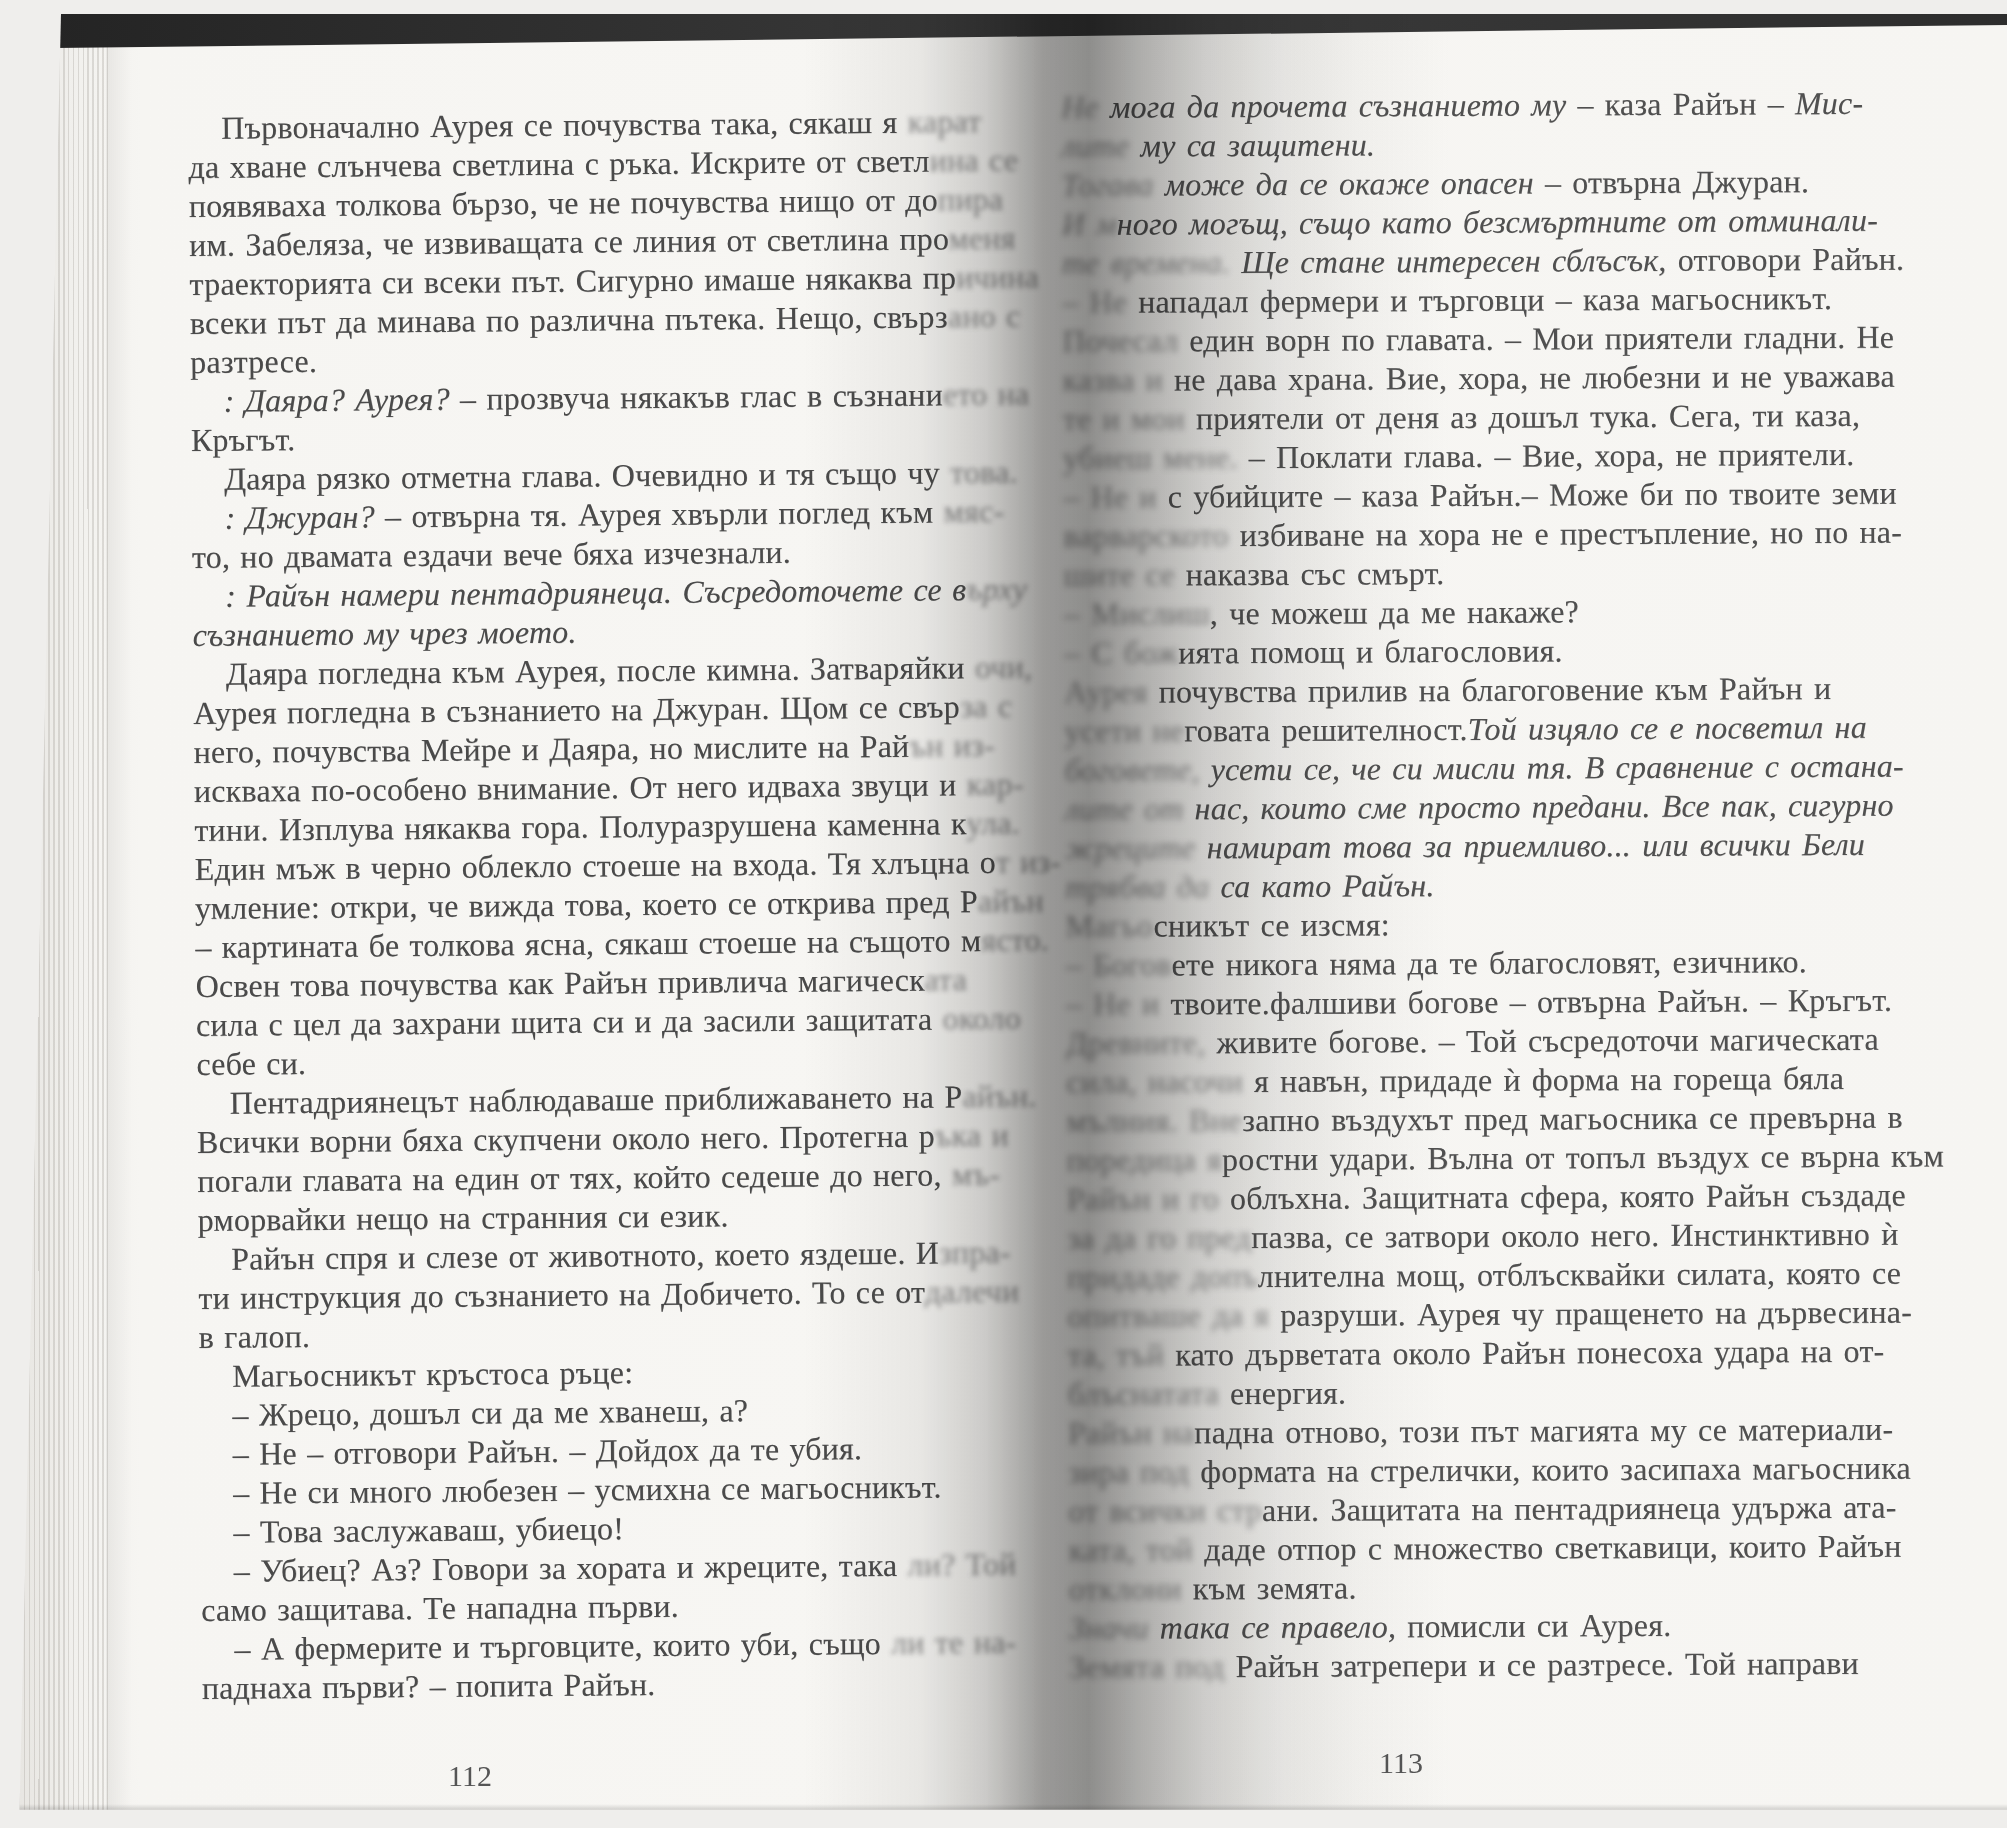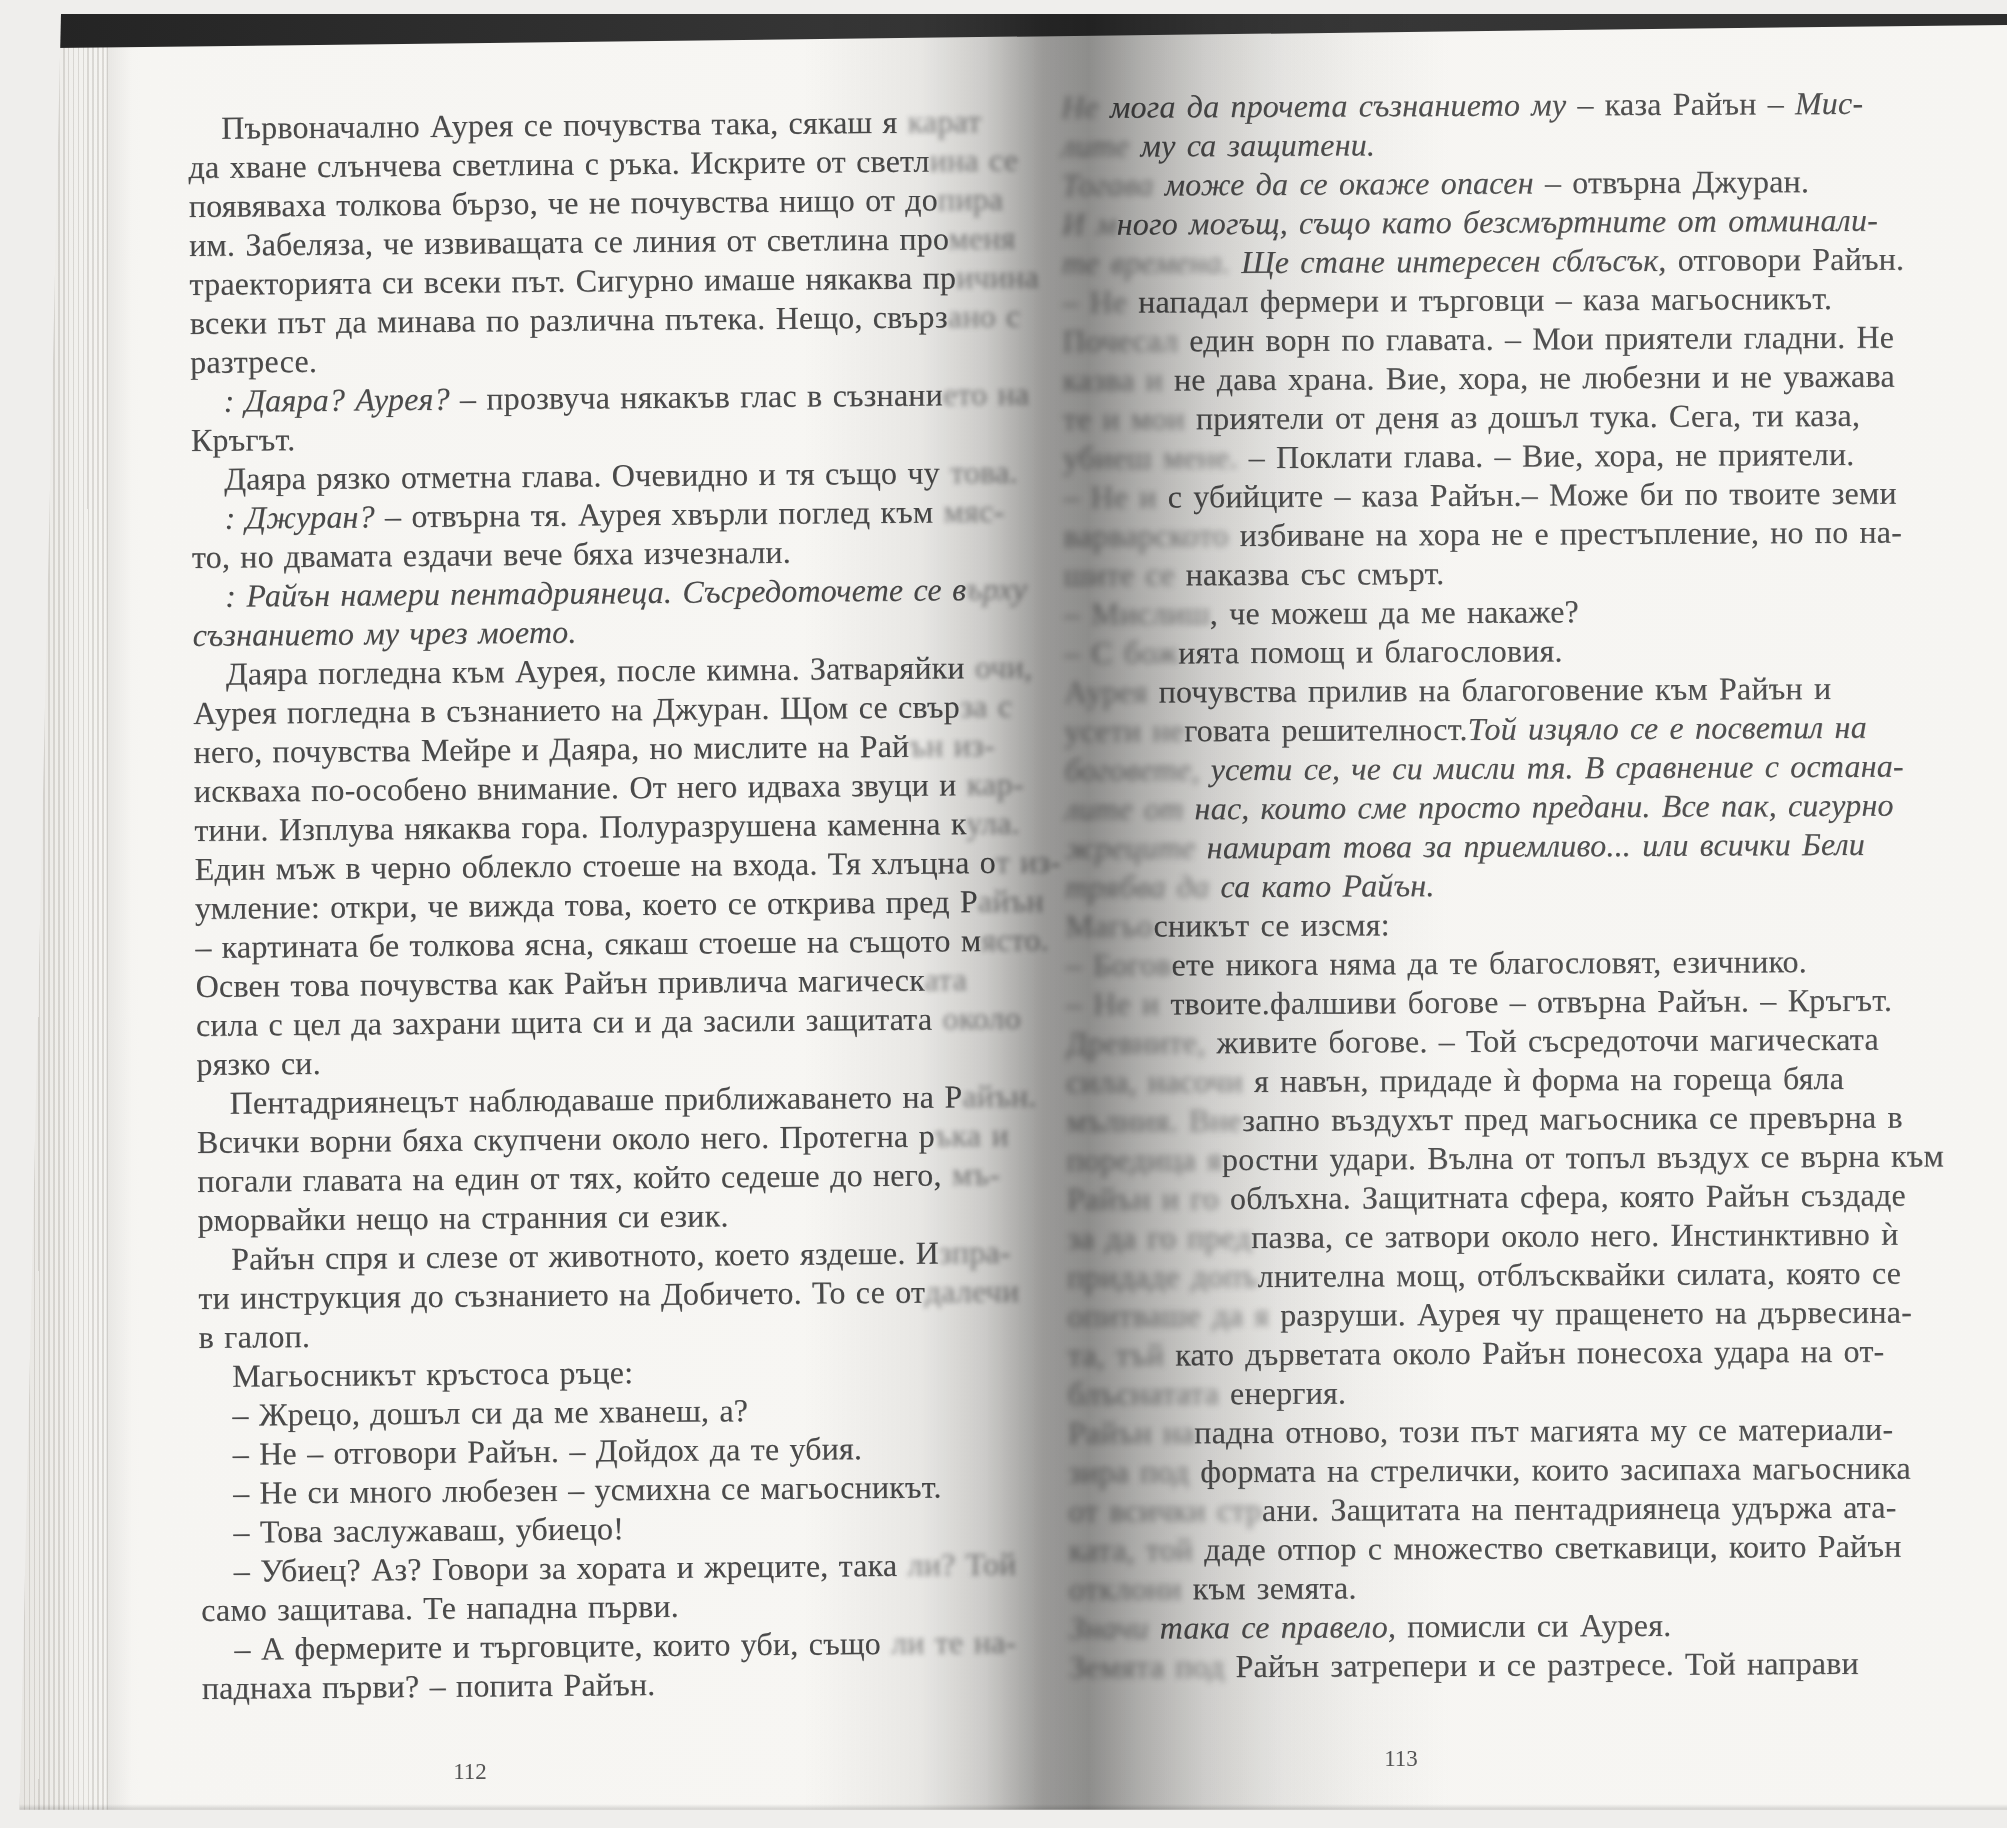--- a/index.html
+++ b/index.html
@@ -64,21 +64,21 @@
     left:1061px;top:74px;width:921px;
     font-size:32px;word-spacing:2.9px;letter-spacing:0.2px;color:#505050;
     transform:rotate(-.3deg);transform-origin:0 0;
   }
   .rp .line{height:39px;line-height:39px;}
   .line.indent{padding-left:33px;}
   .it{font-style:italic;}
   .bl{filter:blur(2.6px);color:#7d7d7d;opacity:.85;}
   .rp .bl{filter:blur(3px);color:#838383;}
   .page-number{
-    position:absolute;z-index:4;color:#555;font-size:23px;
+    position:absolute;z-index:4;color:#555;font-size:30px;
   }
   .pn-left{left:431px;top:1745px;width:78px;text-align:center;}
   .pn-right{left:1362px;top:1732px;width:78px;text-align:center;}
 </style>
 </head>
 <body>
 
 <div class="book">
   <div class="fore-edge"></div>
   <div class="fore-edge-shade"></div>
@@ -101,21 +101,21 @@
       <div class="line indent"><span>Даяра погледна към Аурея, после кимна. Затваряйки</span><span class="bl"> очи,</span></div>
       <div class="line"><span>Аурея погледна в съзнанието на Джуран. Щом се свър</span><span class="bl">за с</span></div>
       <div class="line"><span>него, почувства Мейре и Даяра, но мислите на Рай</span><span class="bl">ън из-</span></div>
       <div class="line"><span>искваха по-особено внимание. От него идваха звуци и</span><span class="bl"> кар-</span></div>
       <div class="line"><span>тини. Изплува някаква гора. Полуразрушена каменна к</span><span class="bl">ула.</span></div>
       <div class="line"><span>Един мъж в черно облекло стоеше на входа. Тя хлъцна о</span><span class="bl">т из-</span></div>
       <div class="line"><span>умление: откри, че вижда това, което се открива пред Р</span><span class="bl">айън</span></div>
       <div class="line"><span>– картината бе толкова ясна, сякаш стоеше на същото м</span><span class="bl">ясто.</span></div>
       <div class="line"><span>Освен това почувства как Райън привлича магическ</span><span class="bl">ата</span></div>
       <div class="line"><span>сила с цел да захрани щита си и да засили защитата </span><span class="bl">около</span></div>
-      <div class="line"><span>рязко си.</span></div>
+      <div class="line"><span>себе си.</span></div>
       <div class="line indent"><span>Пентадриянецът наблюдаваше приближаването на Р</span><span class="bl">айън.</span></div>
       <div class="line"><span>Всички ворни бяха скупчени около него. Протегна р</span><span class="bl">ъка и</span></div>
       <div class="line"><span>погали главата на един от тях, който седеше до него, </span><span class="bl">мъ-</span></div>
       <div class="line"><span>рморвайки нещо на странния си език.</span></div>
       <div class="line indent"><span>Райън спря и слезе от животното, което яздеше. И</span><span class="bl">зпра-</span></div>
       <div class="line"><span>ти инструкция до съзнанието на Добичето. То се от</span><span class="bl">далечи</span></div>
       <div class="line"><span>в галоп.</span></div>
       <div class="line indent"><span>Магьосникът кръстоса ръце:</span></div>
       <div class="line indent"><span>– Жрецо, дошъл си да ме хванеш, а?</span></div>
       <div class="line indent"><span>– Не – отговори Райън. – Дойдох да те убия.</span></div>

